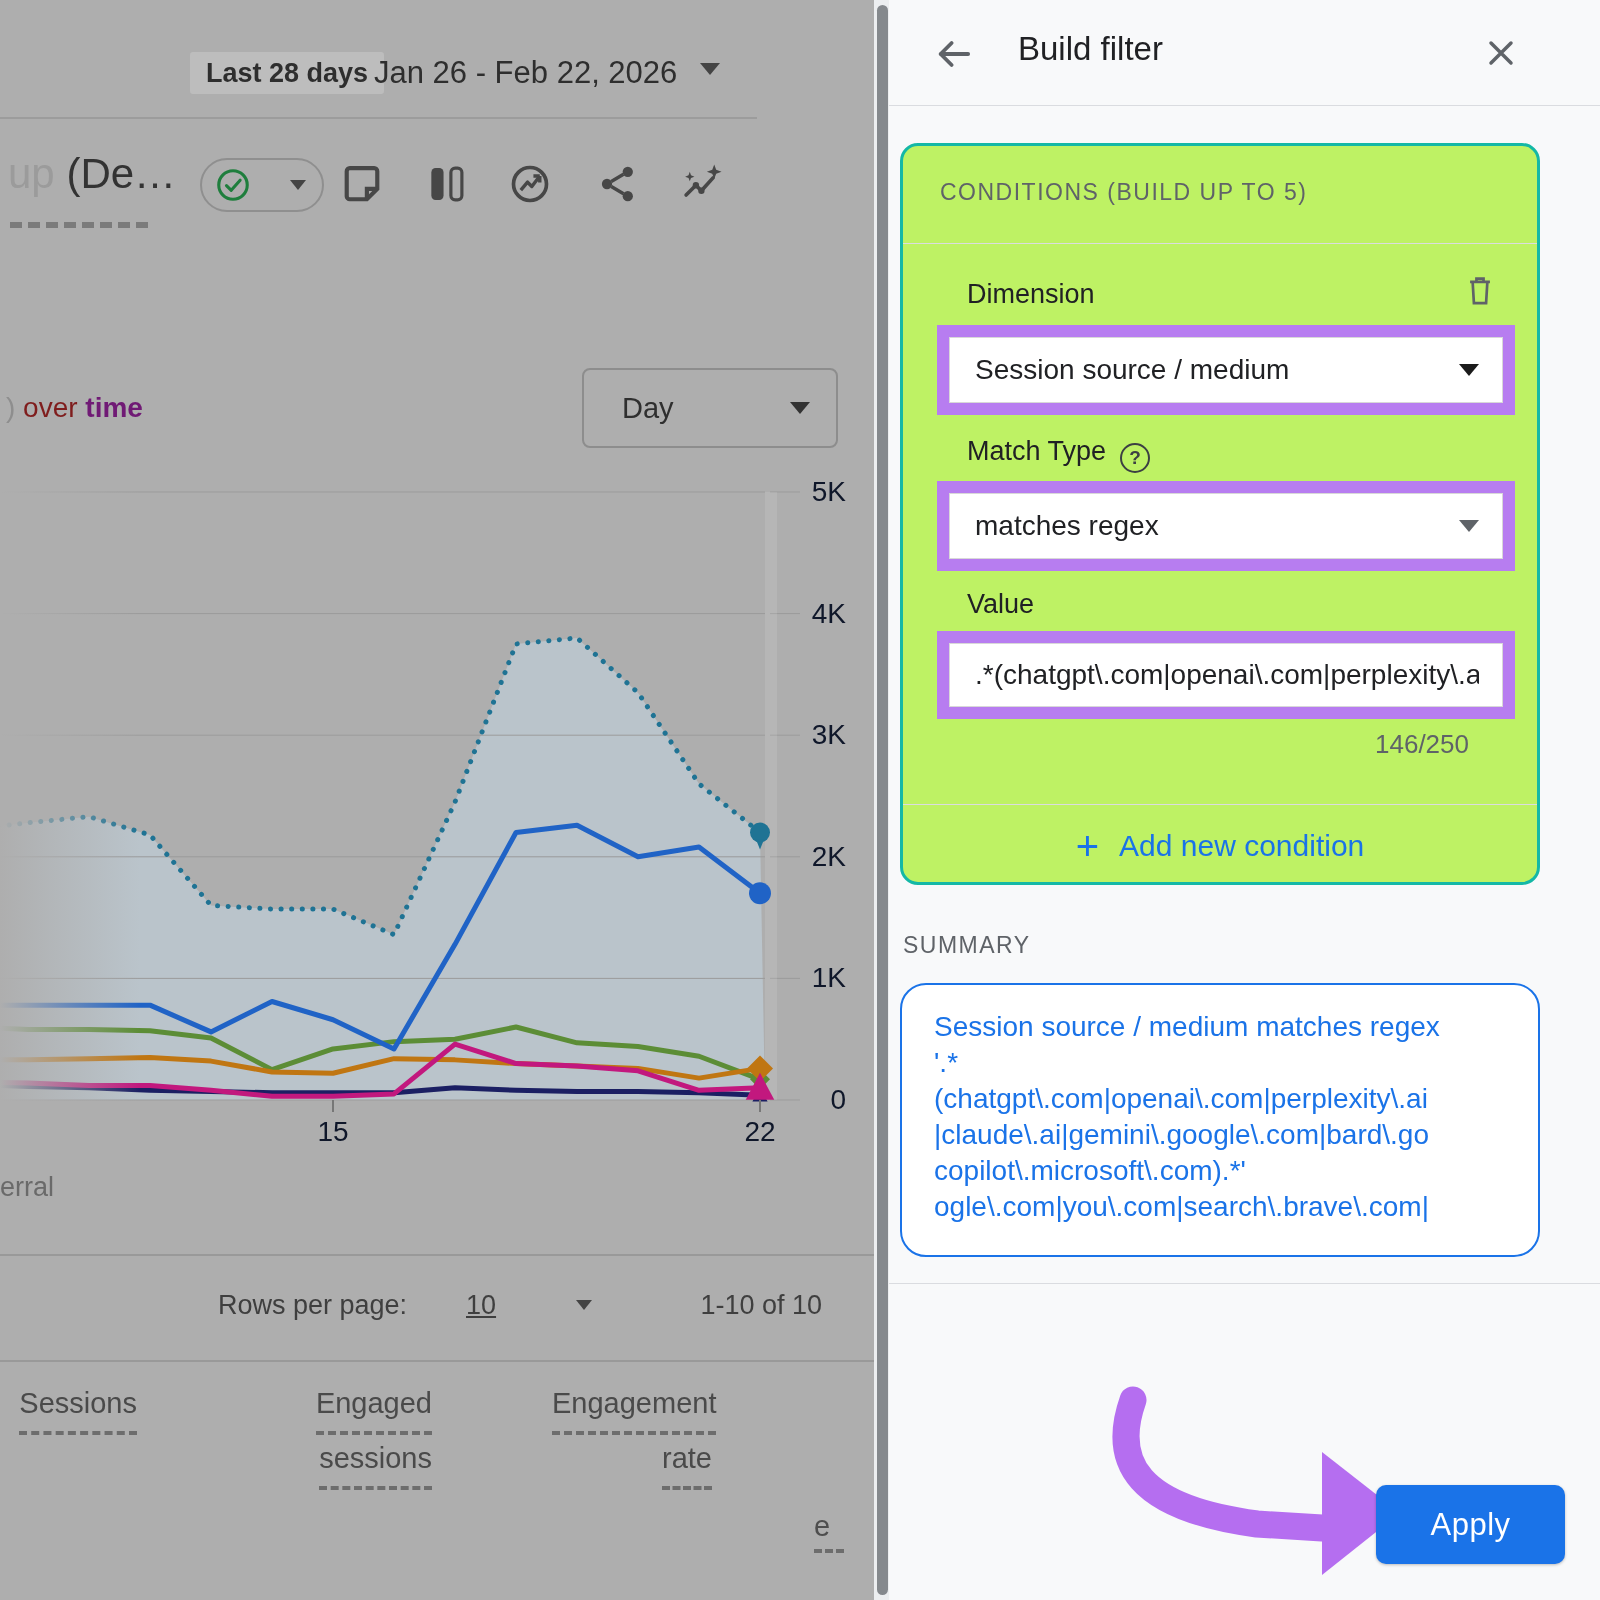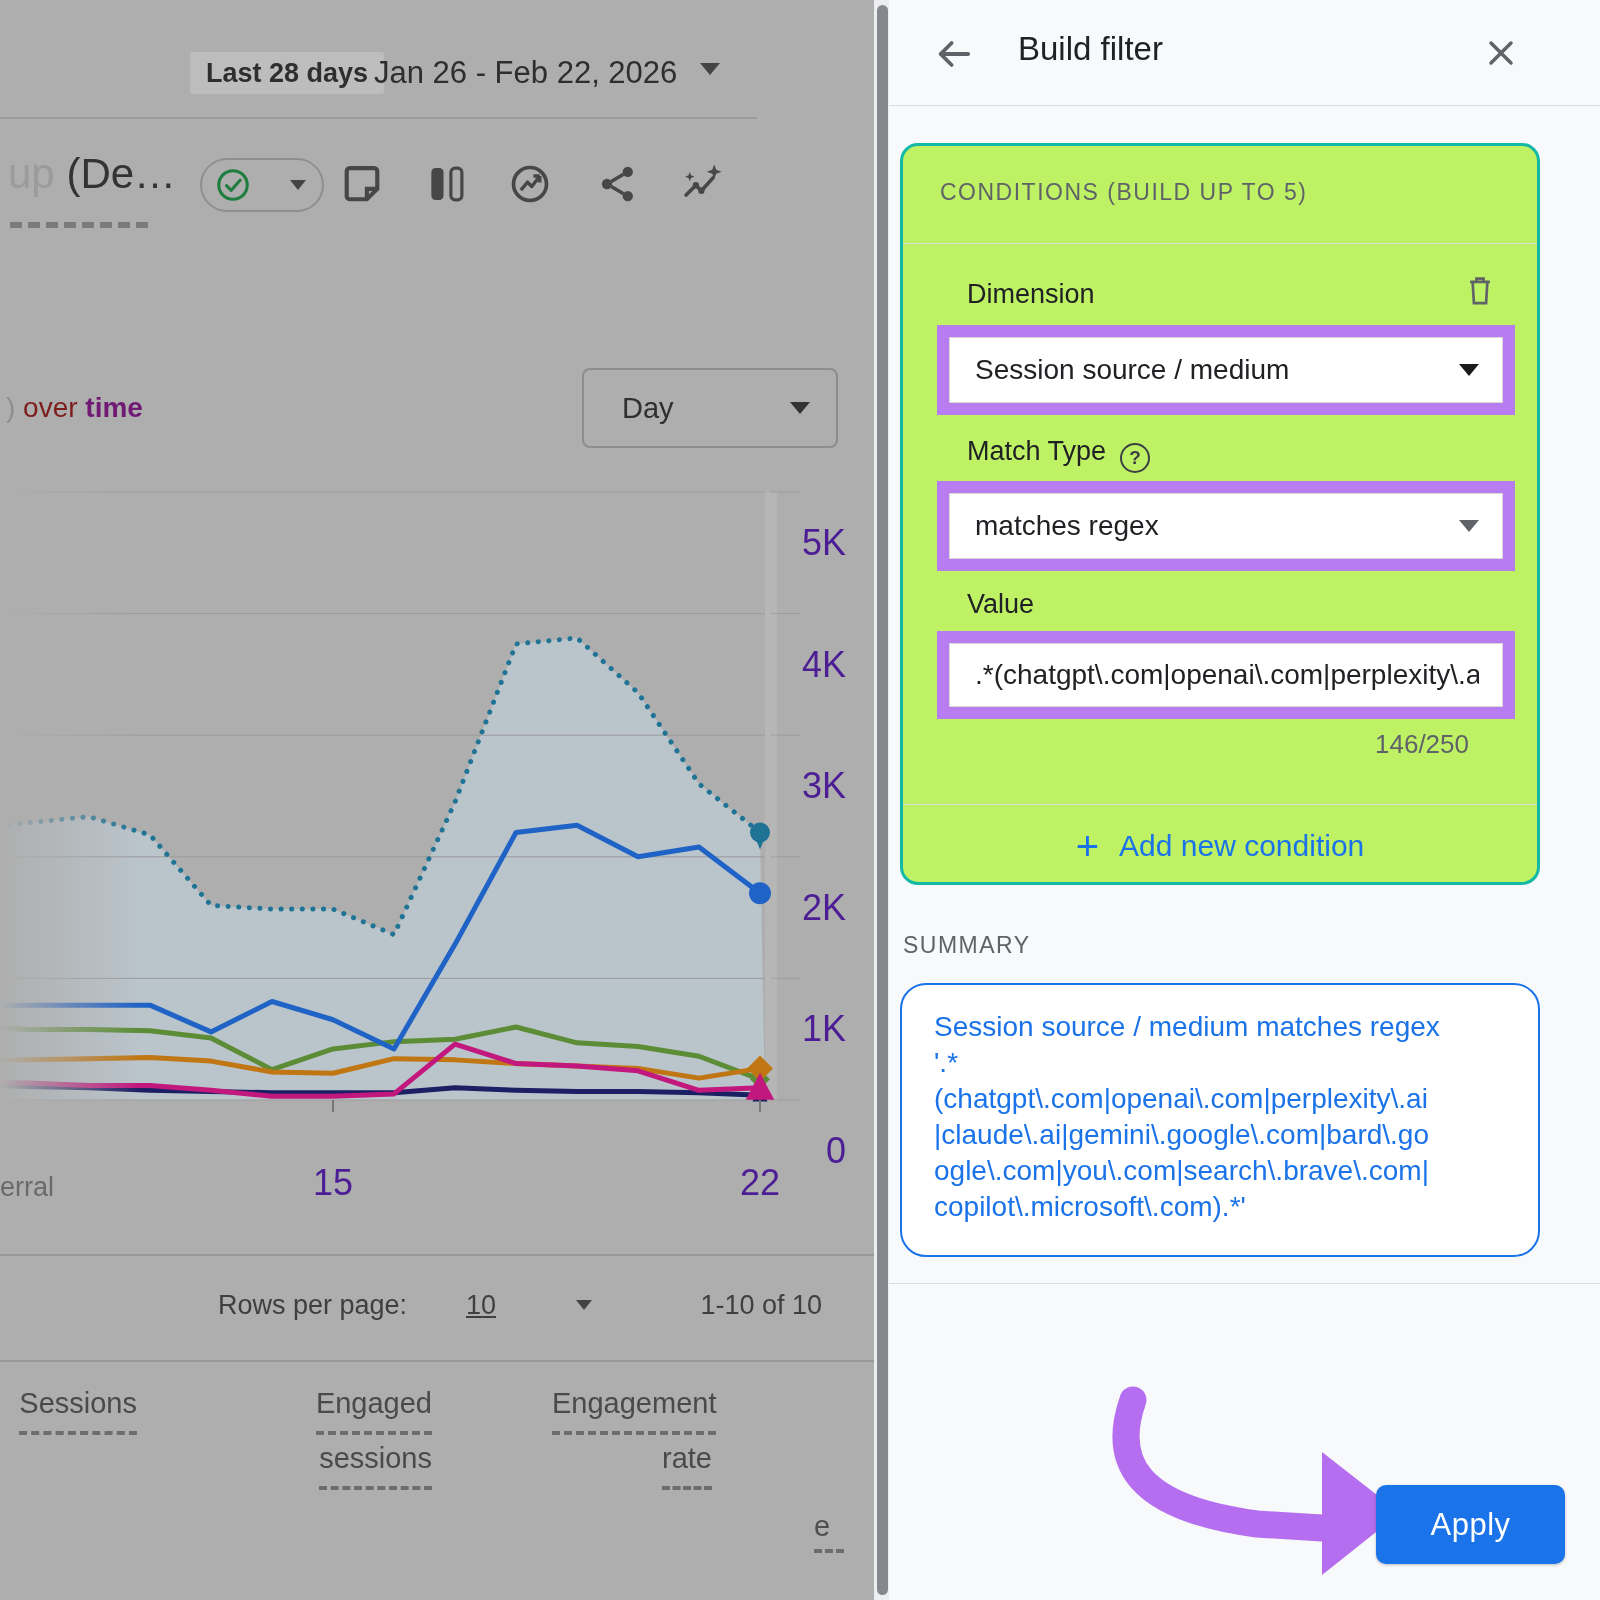--- a/index.html
+++ b/index.html
@@ -22,21 +22,21 @@
   .pill{left:200px;top:158px;width:124px;height:54px;border:2.5px solid #8f8f8f;border-radius:28px;
     display:flex;align-items:center;justify-content:space-between;padding:0 16px 0 12px;}
   .toolbar-icon{width:44px;height:44px;}
   .chart-title{left:6px;top:392px;font-size:28px;}
   .chart-title .lt{color:#8e8e8e;}
   .chart-title .mid{color:#7f1d1d;}
   .chart-title .bold{color:#701a75;font-weight:700;}
   .day-dd{left:582px;top:368px;width:256px;height:80px;border:2px solid #8d8d8d;border-radius:8px;
     display:flex;align-items:center;justify-content:space-between;padding:0 26px 0 38px;
     font-size:29px;color:#2f2f2f;}
-  .axis-label{position:absolute;font-size:36px;color:#4c1d95;margin-top:46px;}
+  .axis-label{position:absolute;font-size:28px;color:#0f172a;}
   .ref-frag{left:0;top:1172px;font-size:27px;color:#6a6a6a;}
   .rows-label{left:218px;top:1290px;font-size:27px;color:#3f3f3f;}
   .rows-value{left:466px;top:1290px;font-size:27px;color:#3f3f3f;text-decoration:underline;}
   .rows-caret{left:576px;top:1300px;}
   .pag-range{left:672px;top:1290px;width:150px;font-size:27px;color:#3f3f3f;text-align:right;}
   .th-col{position:absolute;top:1380px;text-align:right;font-size:29px;color:#4a4a4a;line-height:46px;}
   .th-col span{display:inline-block;border-bottom:4px dashed #6d6d6d;padding-bottom:5px;}
   .cut-cell{left:814px;top:1510px;font-size:29px;color:#4e4e4e;}
   .cut-cell span{display:inline-block;border-bottom:4px dashed #6d6d6d;padding:0 14px 6px 0;}
 
@@ -255,22 +255,22 @@
         <span class="lbl">Add new condition</span>
       </div>
     </div>
 
     <div class="abs summary-label">SUMMARY</div>
     <div class="abs summary-box" id="summary-box">
         <div>Session source / medium matches regex</div>
         <div>'.*</div>
         <div>(chatgpt\.com|openai\.com|perplexity\.ai</div>
         <div>|claude\.ai|gemini\.google\.com|bard\.go</div>
+        <div>copilot\.microsoft\.com).*'</div>
         <div>ogle\.com|you\.com|search\.brave\.com|</div>
-        <div>copilot\.microsoft\.com).*'</div>
       </div>
     <div class="panel-div" style="top:1283px;"></div>
 
     <svg class="abs" style="left:0;top:0;pointer-events:none;" width="711" height="1600" viewBox="0 0 711 1600">
       <path d="M244 1400 C 222 1462, 248 1508, 368 1524 L 433 1528" fill="none" stroke="#b56ef0" stroke-width="27" stroke-linecap="round"></path>
       <polygon points="433,1452 433,1575 511,1513" fill="#b56ef0"></polygon>
     </svg>
 
     <button class="abs apply-btn">Apply</button>
   </div>

